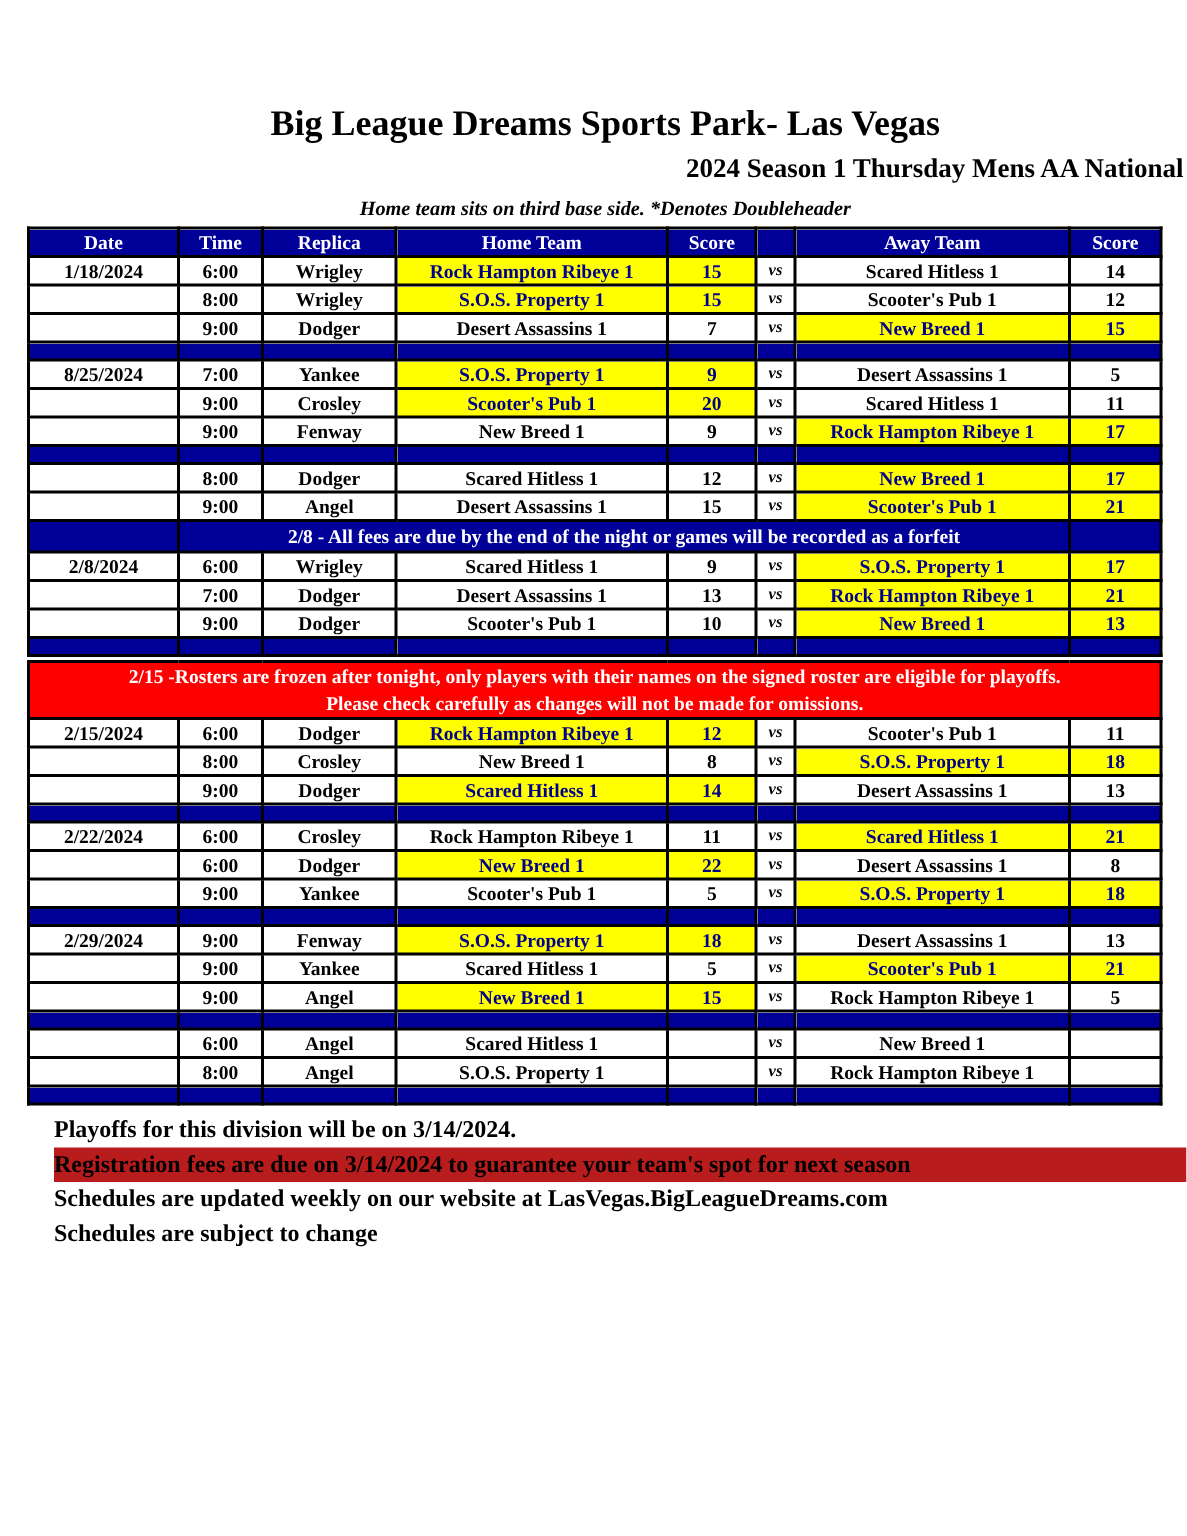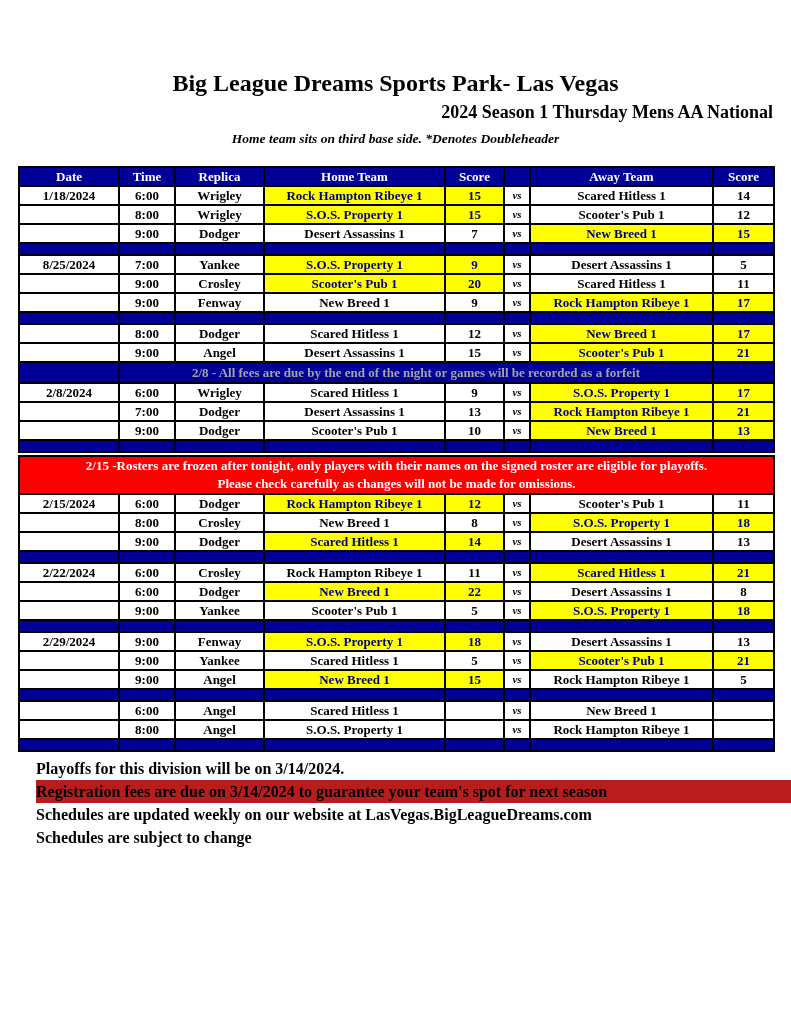--- a/index.html
+++ b/index.html
@@ -4,31 +4,31 @@
 <style>
   * { box-sizing: border-box; }
   html, body { margin: 0; padding: 0; }
   body {
     width: 791px; height: 1024px;
     background: #ffffff;
     font-family: "Liberation Serif", serif;
     font-weight: bold;
     color: #000;
   }
-  .container { padding: 70px 18px 0 18px; }
+  .container { padding: 70px 2px 0 18px; }
 
   .title    { text-align: center; font-size: 24px; line-height: 26px; }
   .subtitle { text-align: right; font-size: 18px; line-height: 20px; margin-top: 6px; }
   .note     { text-align: center; font-size: 13.5px; line-height: 15px; margin-top: 9px; font-style: italic; }
 
   table.schedule {
     border-collapse: collapse;
     table-layout: fixed;
     width: 755px;
-    margin-top: 20px;
+    margin-top: 5px;
   }
   .schedule th, .schedule td {
     border: 2px solid #000;
     padding: 0;
     text-align: center;
     vertical-align: middle;
     overflow: hidden;
     white-space: nowrap;
   }
   .c0 { width: 100px; } .c1 { width: 56px; }  .c2 { width: 89px; }
@@ -48,21 +48,21 @@
     font-size: 13px;
     line-height: 17px;
   }
   .game-row td.vs { font-size: 11px; font-style: italic; }
   .game-row td.win { background: #FFFF00; color: #00008B; }
 
   .sep-row td { background: #000099; height: 12px; }
 
   .notice-row td {
     background: #000099;
-    color: #a3a3a3;
+    color: #ffffff;
     height: 19px;
     font-size: 13px;
     line-height: 19px;
   }
 
   .gap-row td { border: 0; background: #ffffff; height: 4px; }
 
   .red-row td.red-cell {
     background: #FF0000;
     color: #ffffff;

